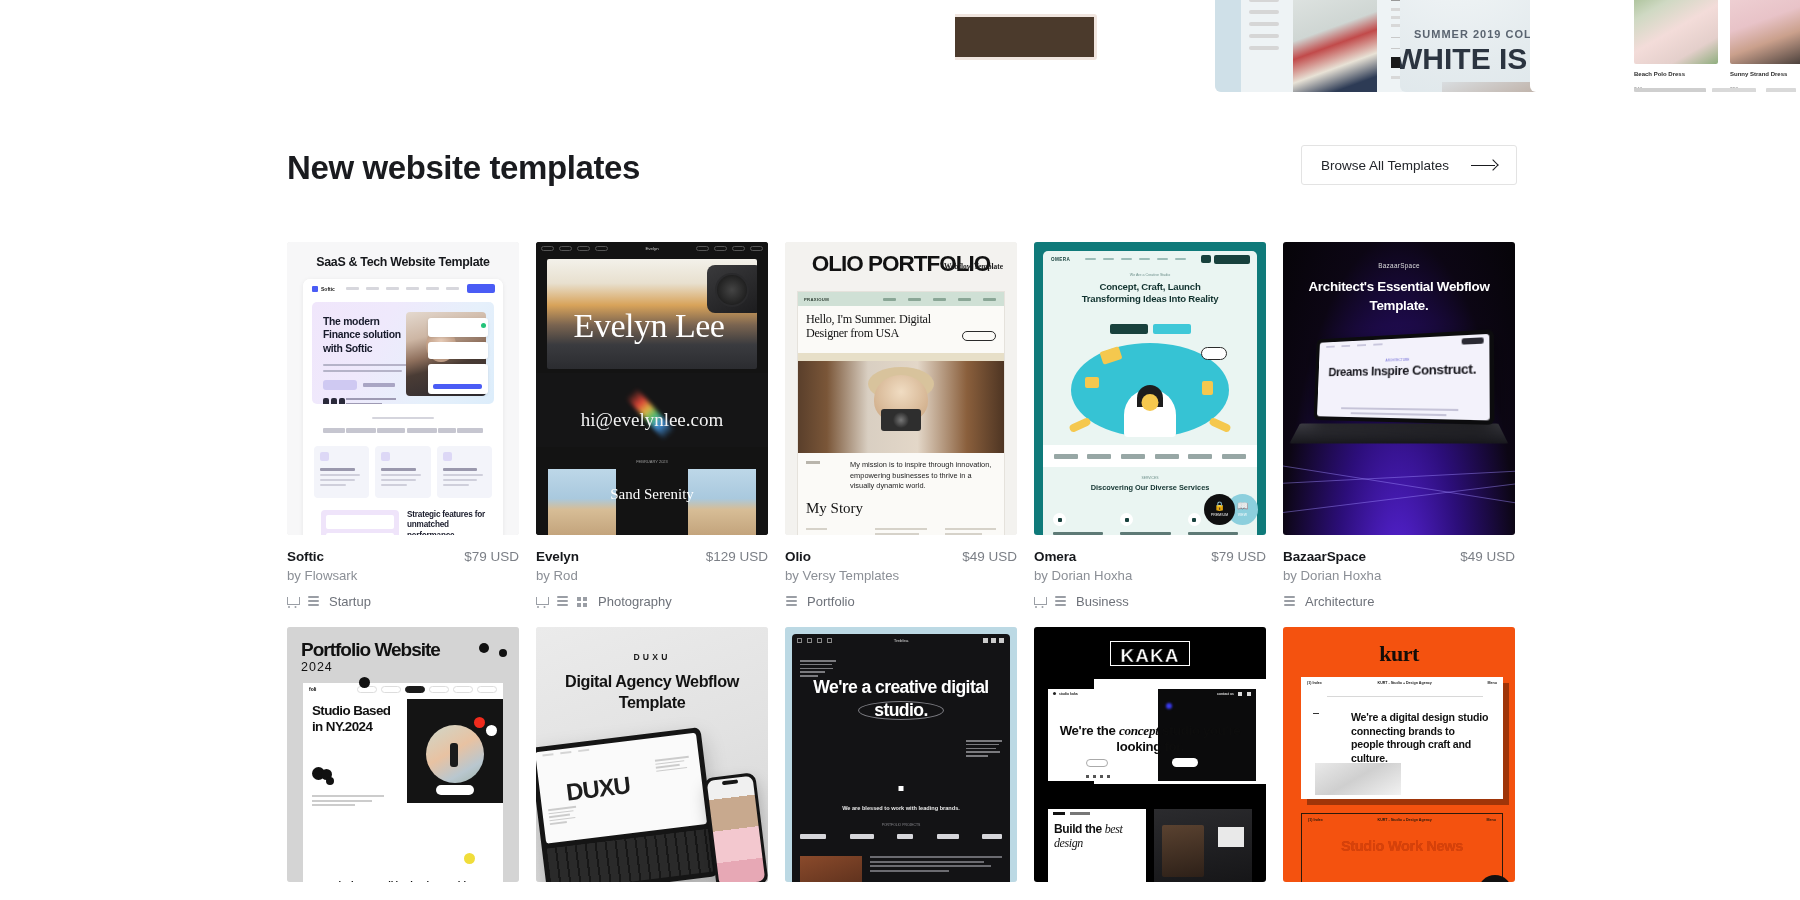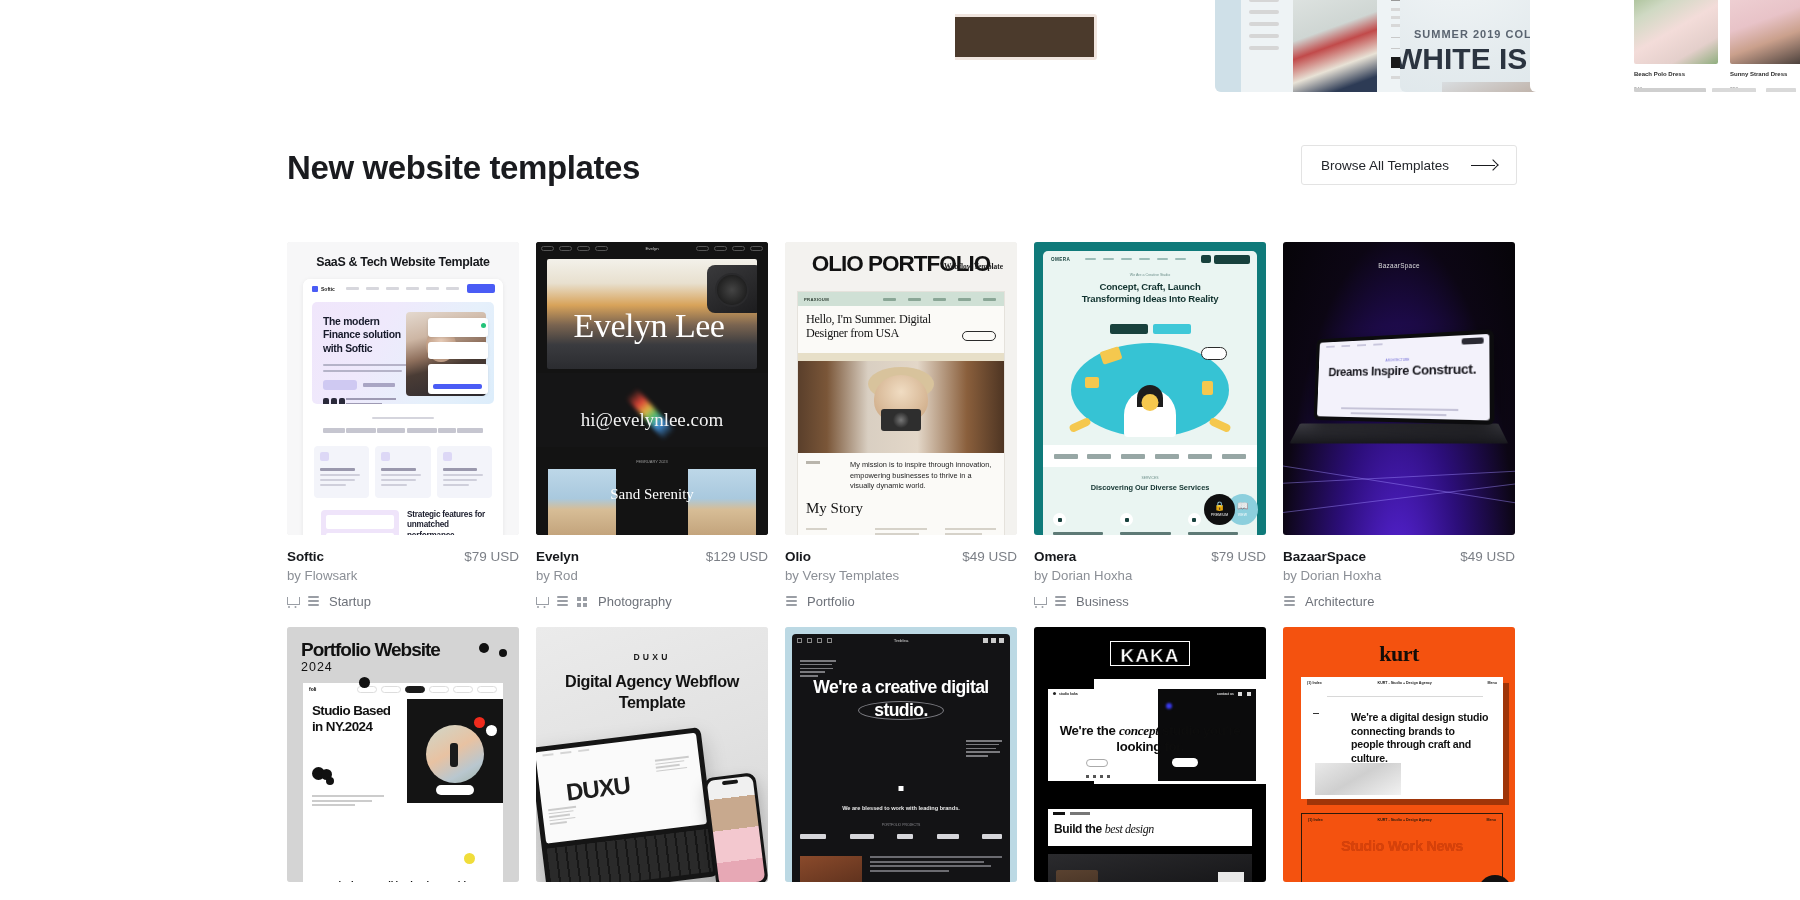--- a/index.html
+++ b/index.html
@@ -382,21 +382,21 @@
   .kk .wcard .ft i { display:block; width:3px; height:3px; background:#555; }
   .kk .dcard { position:absolute; right:10px; top:62px; width:98px; height:92px; background:#0b0b0c; }
   .kk .dcard .nv { height:9px; display:flex; align-items:center; justify-content:flex-end; }
   .kk .dcard .nv i { display:block; width:4px; height:4px; background:#ddd; margin-right:5px; }
   .kk .dcard .nv b { font-size:3.4px; color:#ddd; margin-right:4px; }
   .kk .dcard .blob { position:absolute; left:8px; top:14px; width:6px; height:6px; background:#3a3af0; border-radius:50%; filter:blur(1px); }
   .kk .dcard .bt { position:absolute; left:14px; bottom:14px; width:26px; height:9px; background:#fff; border-radius:5px; }
   .kk .headline { position:absolute; left:14px; right:14px; top:96px; text-align:center; font-size:13.2px;
      font-weight:bold; color:#0d0d0d; line-height:1.2; letter-spacing:-0.3px; z-index:5; }
   .kk .headline em { font-family:"Liberation Serif", serif; font-style:italic; }
-  .kk .lower { position:absolute; left:14px; right:14px; top:182px; bottom:-8px; display:flex; gap:8px;flex-direction:column; }
+  .kk .lower { position:absolute; left:14px; right:14px; top:182px; bottom:-8px; display:flex; gap:8px; }
   .kk .lower .lw { flex:1; background:#fff; position:relative; }
   .kk .lower .lw .nv { height:9px; display:flex; align-items:center; }
   .kk .lower .lw .nv i { display:block; width:12px; height:3px; background:#111; margin-left:5px; }
   .kk .lower .lw .h { position:absolute; left:6px; top:14px; font-size:12px; font-weight:bold; color:#111; line-height:1.15; letter-spacing:-0.4px; }
   .kk .lower .lw .h em { font-family:"Liberation Serif", serif; font-style:italic; font-weight:normal; }
   .kk .lower .rw { flex:1; background:linear-gradient(170deg,#2b2b2e,#141416); position:relative; }
   .kk .lower .rw .ph { position:absolute; left:8px; top:16px; width:42px; height:52px;
      background:linear-gradient(170deg,#5a4230,#2d2018); border-radius:2px; }
   .kk .lower .rw .bx { position:absolute; right:8px; top:18px; width:26px; height:20px; background:#e9e9e9; }
 
@@ -798,20 +798,21 @@
             </span>
           <span class="tag-name">Business</span>
         </div>
       </div>
     </div>
 
     <div class="card">
       <div class="thumb-wrap">
         <div class="mini bz">
           <div class="brand">BazaarSpace</div>
+          <div class="h1">Architect's Essential Webflow Template.</div>
           <div class="beam b3"></div>
           <div class="laptop">
             <div class="base"></div>
             <div class="screen">
               <div class="pg">
                 <div class="nv">
                     <i></i>
                     <i></i>
                     <i></i>
                     <i></i>

